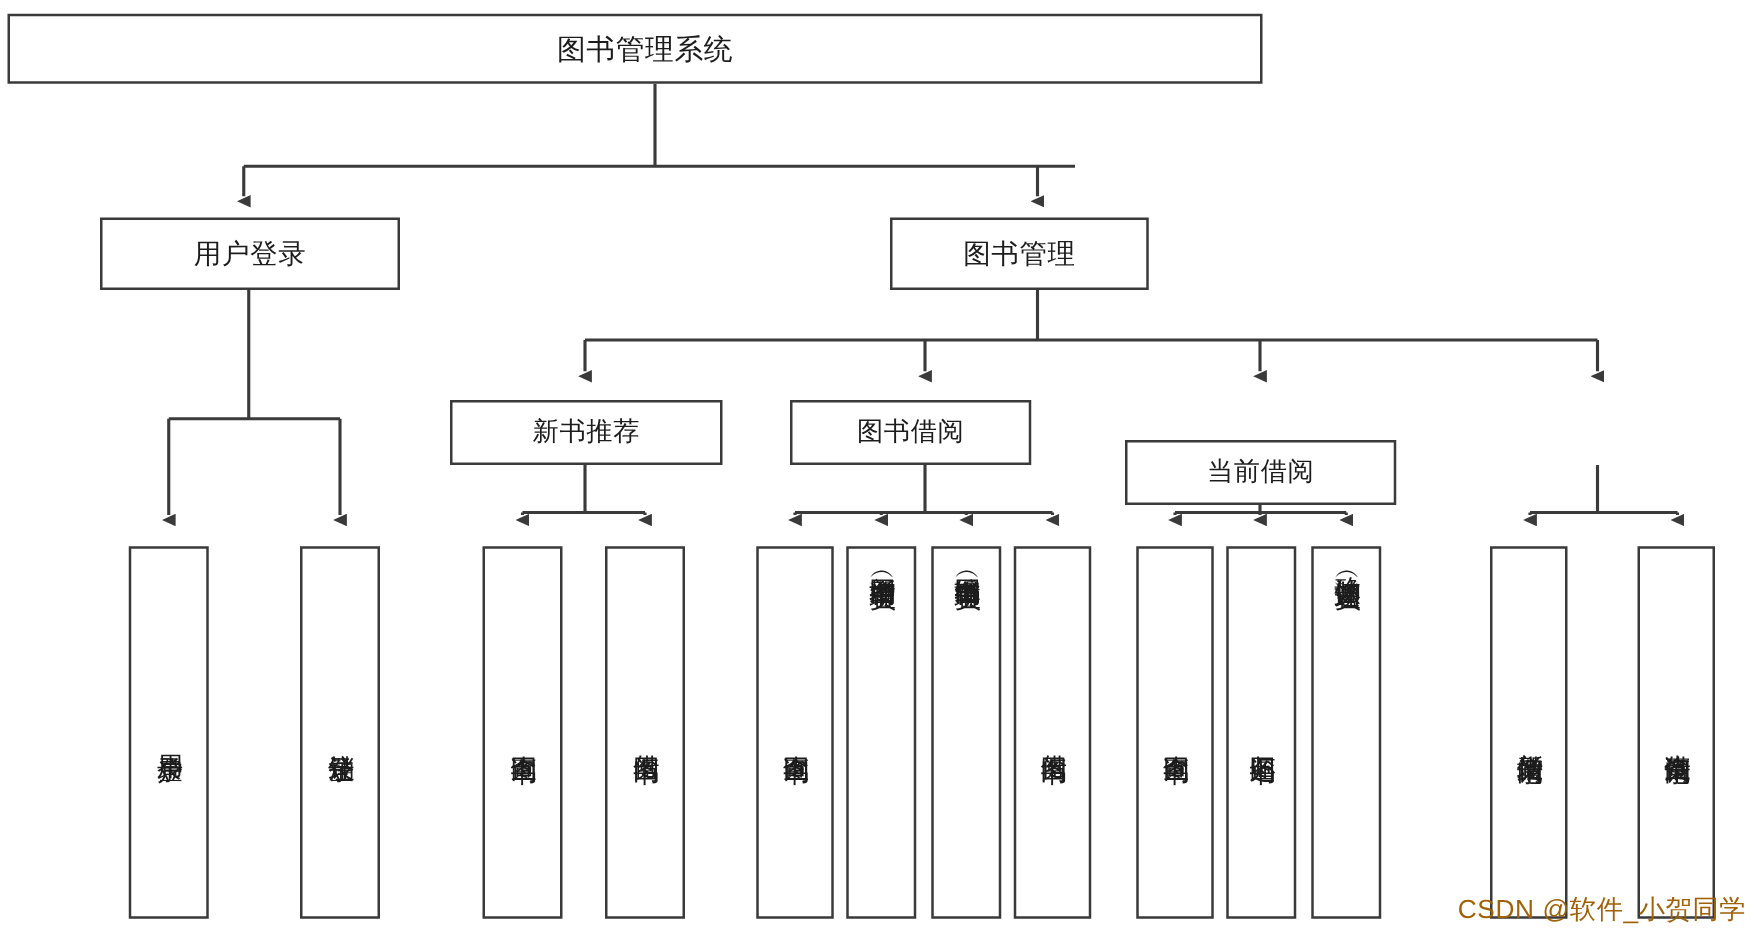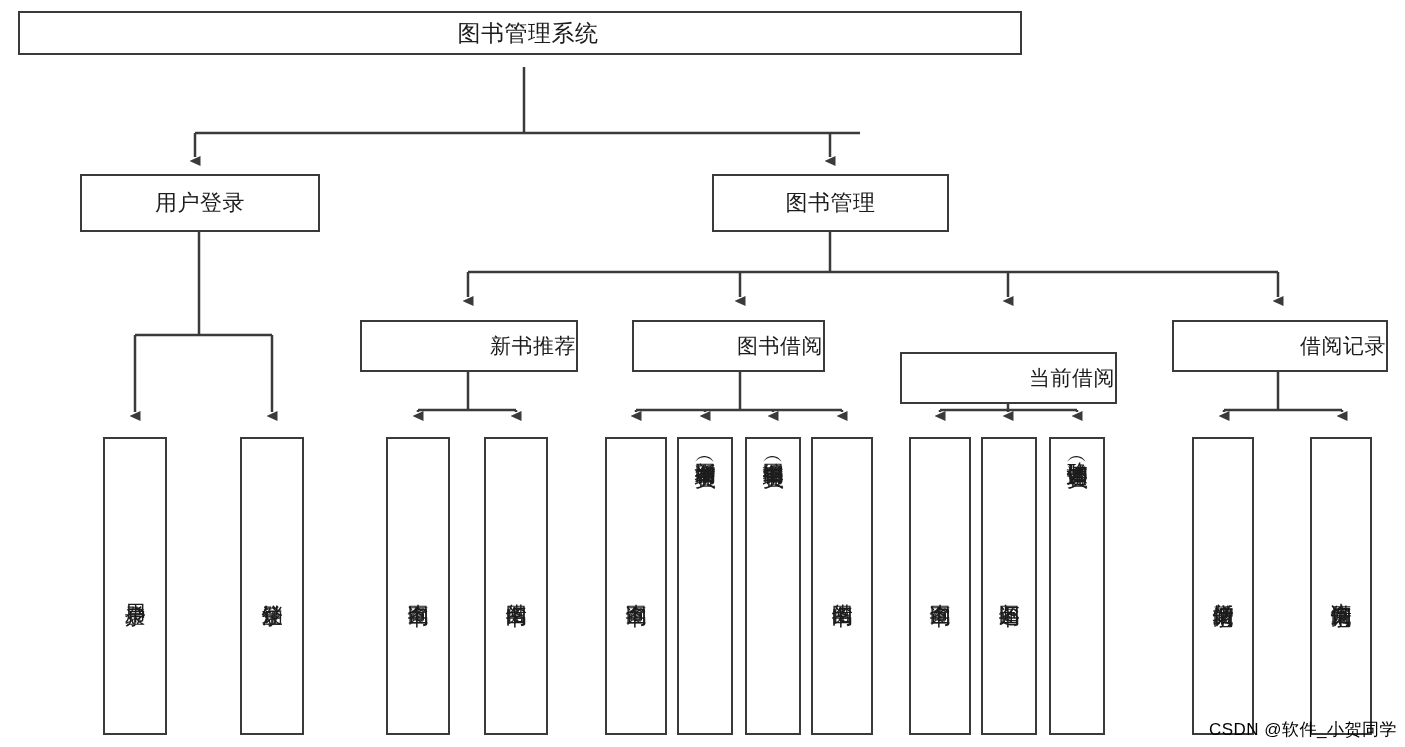--- a/index.html
+++ b/index.html
@@ -34,46 +34,46 @@
     color: #1c1c1c;
     z-index: 2;
   }
   .node .lbl {
     display: block;
     text-align: center;
     line-height: 1.22;
     letter-spacing: 0.5px;
   }
   
-  .n-root { left: 18px; top: 11px; width: 1004px; height: 44px; padding-left: 16px; }
+  .n-root { left: 6px; top: 11px; width: 1004px; height: 56px; padding-left: 16px; }
   .n-root .lbl { font-size: 23px; }
   
   .n-l2 { height: 58px; }
   .n-l2 .lbl { font-size: 22px; }
   
-  .n-l3 { height: 52px; justify-content: flex-end; }
+  .n-l3 { height: 52px; }
   .n-l3 .lbl { font-size: 21px; }
   
   .leaf { top: 437px; height: 298px; border-width: 2.5px; align-items: flex-start; }
   .leaf .lbl {
     writing-mode: vertical-rl;
     text-orientation: upright;
     font-size: 21px;
     line-height: 1.35;
     letter-spacing: 1px;
     margin-top: 6px;
     white-space: nowrap;
   }
   .leaf.centered { align-items: center; }
   .watermark {
     position: absolute;
     right: 8px;
     bottom: 6px;
-    font-size: 17px;
-    color: #000000;
+    font-size: 21px;
+    color: #a16207;
     letter-spacing: 0.5px;
     z-index: 3;
     white-space: nowrap;
   }
 </style>
 </head>
 <body>
 
 <div id="canvas">
 
@@ -127,35 +127,32 @@
     </g>
   </svg>
 
   <div class="node n-root">
     <span class="lbl">图书管理系统</span>
   </div>
 
   <div class="node n-l2" style="left:80px; top:174px; width:240px;">
     <span class="lbl">用户登录</span>
   </div>
-  <div class="node n-l2" style="left:712px; top:174px; width:237px;">
+  <div class="node n-l2" style="left:712px; top:174px; width:207px;">
     <span class="lbl">图书管理</span>
   </div>
 
   <div class="node n-l3" style="left:360px; top:320px; width:218px;">
     <span class="lbl">新书推荐</span>
   </div>
   <div class="node n-l3" style="left:632px; top:320px; width:193px;">
     <span class="lbl">图书借阅</span>
   </div>
   <div class="node n-l3" style="left:900px; top:320px; width:217px;margin-top:32px;">
     <span class="lbl">当前借阅</span>
-  </div>
-  <div class="node n-l3" style="left:1172px; top:320px; width:216px;">
-    <span class="lbl">借阅记录</span>
   </div>
 
   <div class="node leaf centered" style="left:103px; width:64px;">
     <span class="lbl">用户登录</span>
   </div>
   <div class="node leaf centered" style="left:240px; width:64px;">
     <span class="lbl">注销登录</span>
   </div>
 
   <div class="node leaf centered" style="left:386px; width:64px;">

